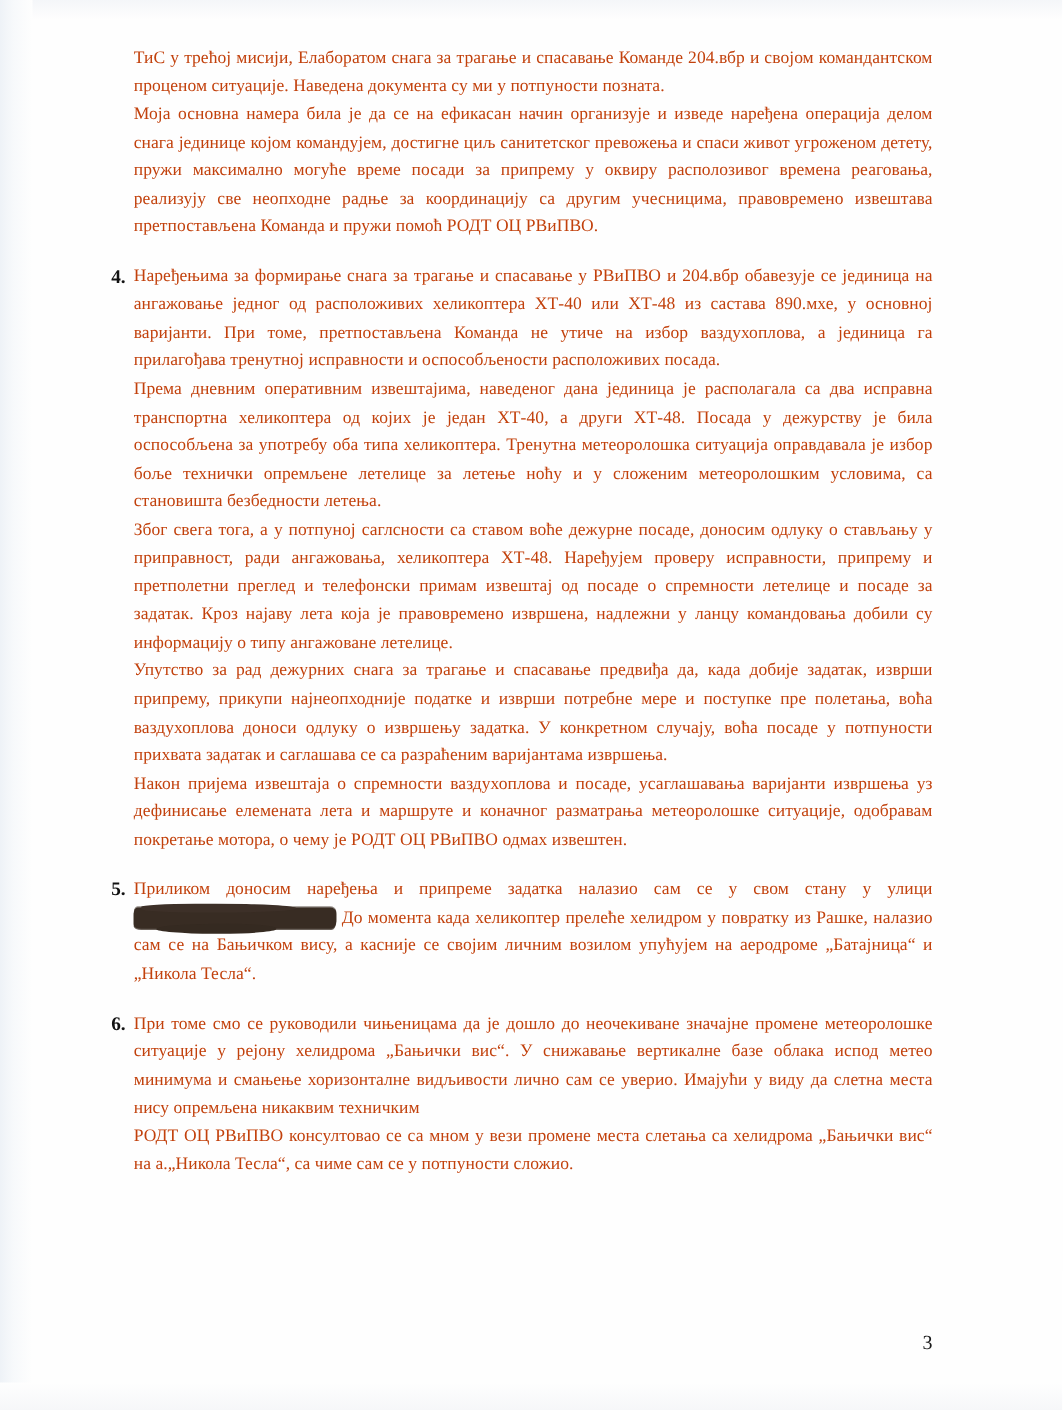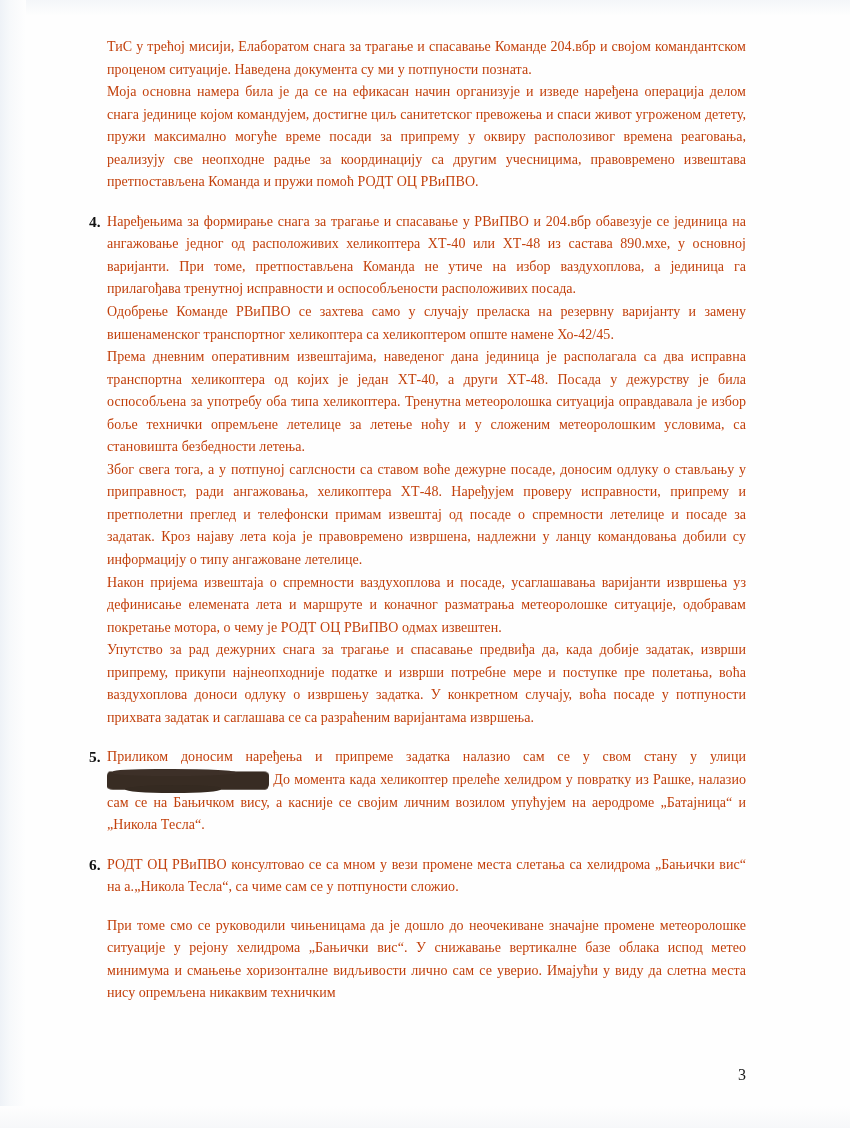--- a/index.html
+++ b/index.html
@@ -134,35 +134,34 @@
 
   <div class="text-column">
 
     <p class="para">ТиС у трећој мисији, Елаборатом снага за трагање и спасавање Команде 204.вбр и својом командантском проценом ситуације. Наведена документа су ми у потпуности позната.</p>
 
     <p class="para">Моја основна намера била је да се на ефикасан начин организује и изведе наређена операција делом снага јединице којом командујем, достигне циљ санитетског превожења и спаси живот угроженом детету, пружи максимално могуће време посади за припрему у оквиру располозивог времена реаговања, реализују све неопходне радње за координацију са другим учесницима, правовремено извештава претпостављена Команда и пружи помоћ РОДТ ОЦ РВиПВО.</p>
 
     <div class="numbered">
       <span class="num">4.</span>
       <p class="para">Наређењима за формирање снага за трагање и спасавање у РВиПВО и 204.вбр обавезује се јединица на ангажовање једног од расположивих хеликоптера ХТ-40 или ХТ-48 из састава 890.мхе, у основној варијанти. При томе, претпостављена Команда не утиче на избор ваздухоплова, а јединица га прилагођава тренутној исправности и оспособљености расположивих посада.</p>
-      <p class="para">Одобрење Команде РВиПВО се захтева само у случају преласка на резервну варијанту и замену вишенаменског транспортног хеликоптера са хеликоптером опште намене Хо-42/45.</p>
       <p class="para">Према дневним оперативним извештајима, наведеног дана јединица је располагала са два исправна транспортна хеликоптера од којих је један ХТ-40, а други ХТ-48. Посада у дежурству је била оспособљена за употребу оба типа хеликоптера. Тренутна метеоролошка ситуација оправдавала је избор боље технички опремљене летелице за летење ноћу и у сложеним метеоролошким условима, са становишта безбедности летења.</p>
       <p class="para">Због свега тога, а у потпуној саглсности са ставом воће дежурне посаде, доносим одлуку о стављању у приправност, ради ангажовања, хеликоптера ХТ-48. Наређујем проверу исправности, припрему и претполетни преглед и телефонски примам извештај од посаде о спремности летелице и посаде за задатак. Кроз најаву лета која је правовремено извршена, надлежни у ланцу командовања добили су информацију о типу ангажоване летелице.</p>
+      <p class="para">Упутство за рад дежурних снага за трагање и спасавање предвиђа да, када добије задатак, изврши припрему, прикупи најнеопходније податке и изврши потребне мере и поступке пре полетања, воћа ваздухоплова доноси одлуку о извршењу задатка. У конкретном случају, воћа посаде у потпуности прихвата задатак и саглашава се са разраћеним варијантама извршења.</p>
       <p class="para">Након пријема извештаја о спремности ваздухоплова и посаде,  усаглашавања варијанти извршења уз дефинисање елемената лета и маршруте и коначног разматрања метеоролошке ситуације, одобравам покретање мотора, о чему је РОДТ ОЦ РВиПВО одмах извештен.</p>
-      <p class="para">Упутство за рад дежурних снага за трагање и спасавање предвиђа да, када добије задатак, изврши припрему, прикупи најнеопходније податке и изврши потребне мере и поступке пре полетања, воћа ваздухоплова доноси одлуку о извршењу задатка. У конкретном случају, воћа посаде у потпуности прихвата задатак и саглашава се са разраћеним варијантама извршења.</p>
     </div>
 
     <div class="numbered">
       <span class="num">5.</span>
       <p class="para"><span>Приликом доносим наређења и припреме задатка налазио сам се у свом стану у улици </span><span class="redaction-wrap"><span class="redaction-bar"></span></span><span> До момента када хеликоптер прелеће хелидром у повратку из Рашке, налазио сам се на Бањичком вису, а касније се својим личним возилом упућујем на аеродроме „Батајница“ и „Никола Тесла“.</span></p>
     </div>
 
     <div class="numbered">
       <span class="num">6.</span>
+      <p class="para spaced-above">При томе смо се руководили чињеницама да је дошло до неочекиване значајне промене метеоролошке ситуације у рејону хелидрома „Бањички вис“. У снижавање вертикалне базе облака испод метео минимума и смањење хоризонталне видљивости лично сам се уверио. Имајући у виду да слетна места нису опремљена никаквим техничким</p>
       <p class="para">РОДТ ОЦ РВиПВО консултовао се са мном у вези промене места слетања са хелидрома „Бањички вис“ на а.„Никола Тесла“, са чиме сам се у потпуности сложио.</p>
-      <p class="para spaced-above">При томе смо се руководили чињеницама да је дошло до неочекиване значајне промене метеоролошке ситуације у рејону хелидрома „Бањички вис“. У снижавање вертикалне базе облака испод метео минимума и смањење хоризонталне видљивости лично сам се уверио. Имајући у виду да слетна места нису опремљена никаквим техничким</p>
     </div>
 
   </div>
 
   <div class="page-number">3</div>
 
 </div>
 
 </body></html>

